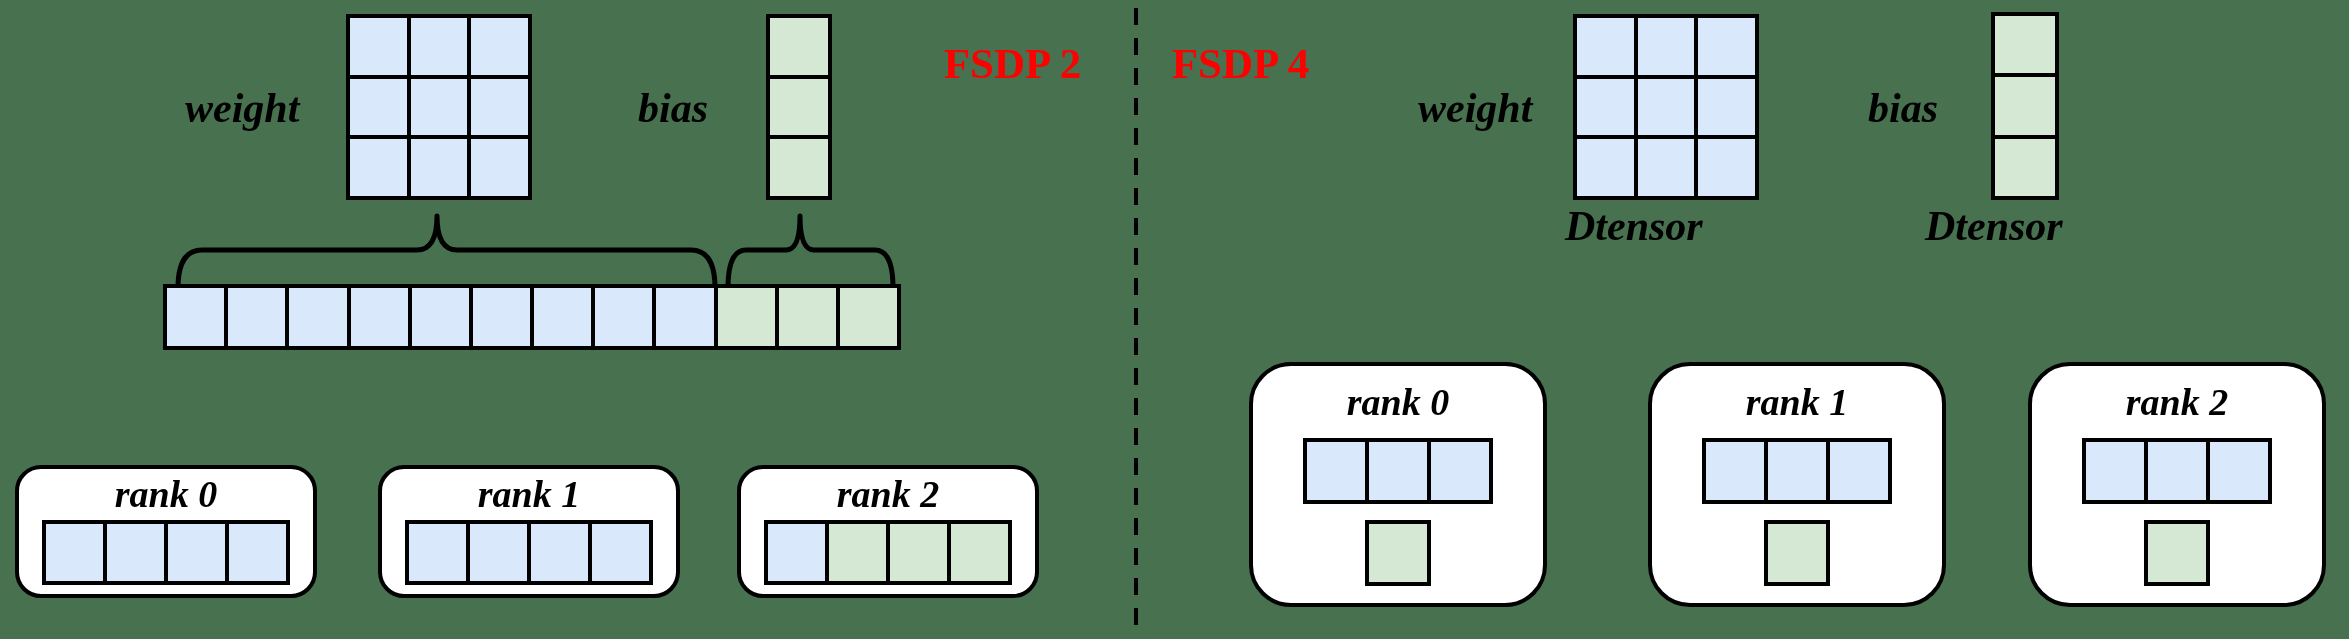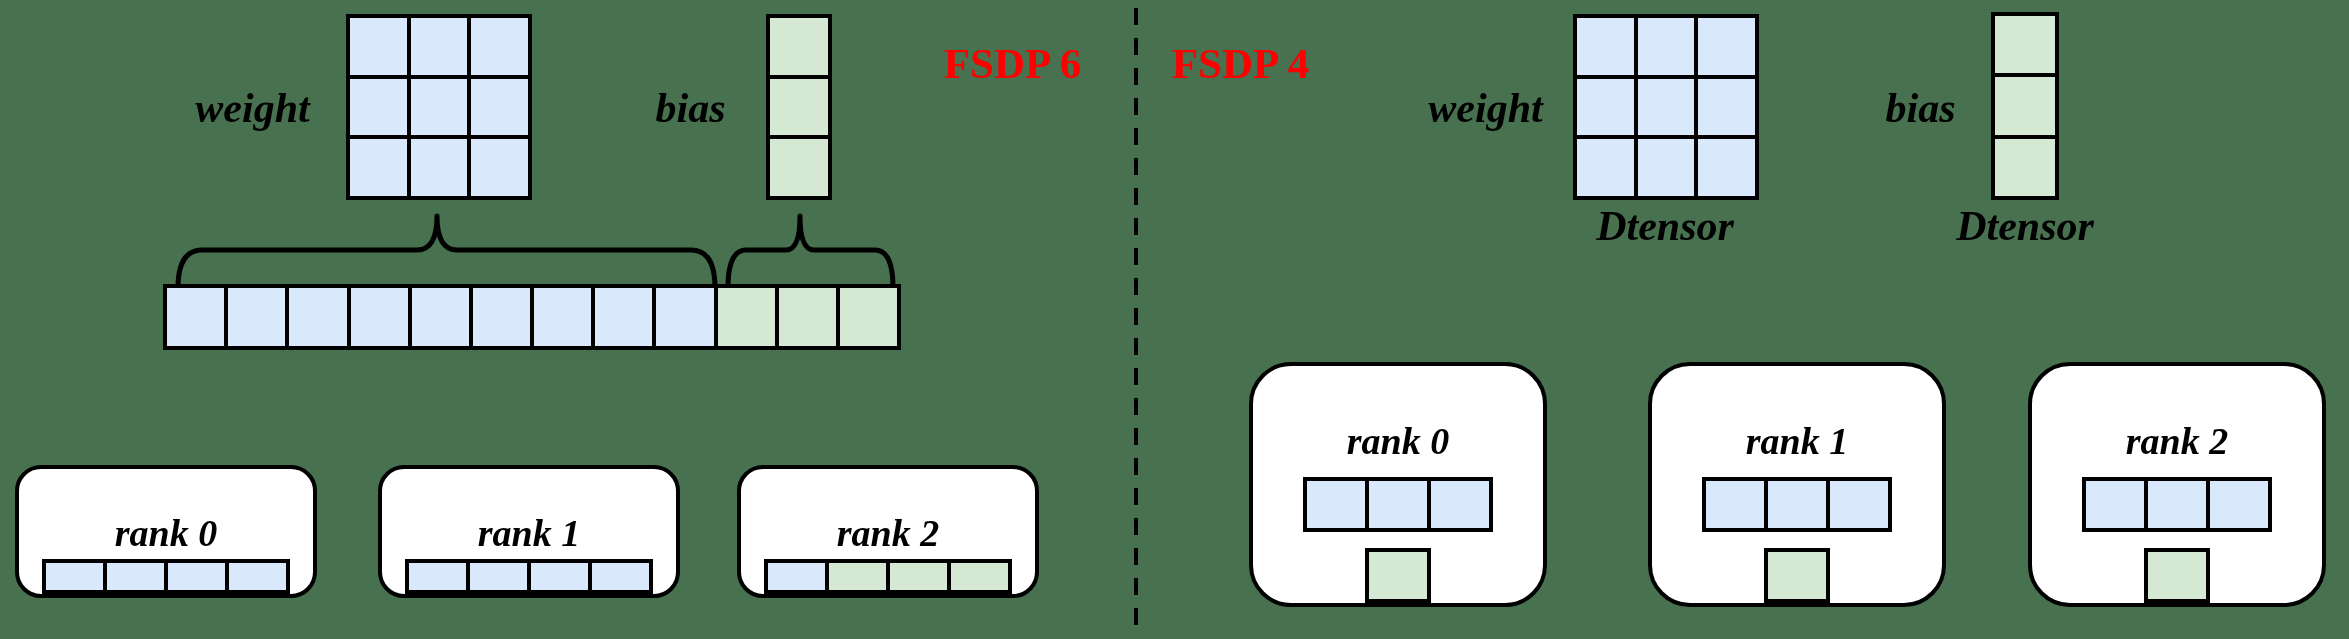--- a/index.html
+++ b/index.html
@@ -3,42 +3,41 @@
 <meta charset="utf-8">
 <style>
   * { margin:0; padding:0; box-sizing:border-box; }
   html,body { background:#47714f; }
   #canvas {
     position:relative; width:2349px; height:639px; background:#47714f;
     font-family:"Liberation Serif", serif; overflow:hidden; color:#000;
   }
   .lbl {
     position:absolute; font-style:italic; font-weight:bold; font-size:42px;
-    text-align:center; line-height:1.05; white-space:nowrap;
+    line-height:1.05; white-space:nowrap;
   }
   .fsdp-lbl {
     position:absolute; font-weight:bold; font-size:43px; color:#ff0000;
     text-align:center; line-height:1; white-space:nowrap;
   }
   .tgrid {
     position:absolute; display:grid; gap:4px; background:#000;
     border:4px solid #000;
   }
   .tgrid .cell { width:100%; height:100%; }
   .inflow { position:static; }
   .rankbox {
     position:absolute; background:#fff; border:4px solid #000;
     display:flex; flex-direction:column; align-items:center;
   }
   .rb-left  { width:302px; height:133px; border-radius:26px; padding-top:5px; }
   .rb-right { width:298px; height:245px; border-radius:42px; padding-top:16px; }
   .rank-title {
     font-style:italic; font-weight:bold; font-size:38px; line-height:1.1;
     white-space:nowrap;
-    margin-top:39px;
   }
   .rb-left  .rank-title { margin-bottom:4px; }
   .rb-right .rank-title { margin-bottom:14px; }
   .shard-l { width:248px; height:65px; }
   .shard-w3 { width:190px; height:66px; }
   .shard-b1 { width:66px;  height:66px; margin-top:16px; }
   .braces { position:absolute; left:150px; top:200px; }
   .divider {
     position:absolute; left:1134px; top:8px; width:4px; height:624px;
     background:repeating-linear-gradient(to bottom, #000 0 17px, transparent 17px 30px);
@@ -84,21 +83,21 @@
         <div class="cell" style="background: rgb(218, 232, 252);"></div>
       </div>
 
     <div class="lbl b-lbl-1">bias</div>
     <div class="tgrid b-grid-1" style="grid-template-columns: repeat(1, 1fr); grid-template-rows: repeat(3, 1fr);">
         <div class="cell" style="background: rgb(213, 232, 212);"></div>
         <div class="cell" style="background: rgb(213, 232, 212);"></div>
         <div class="cell" style="background: rgb(213, 232, 212);"></div>
       </div>
 
-    <div class="fsdp-lbl fsdp1">FSDP 6</div>
+    <div class="fsdp-lbl fsdp1">FSDP 2</div>
 
     <svg class="braces" width="770" height="95" viewBox="0 0 770 95" fill="none" stroke="#000" stroke-width="5" stroke-linecap="round" stroke-linejoin="round">
       <path d="M 28 88 Q 28 50 52 50 L 267 50 Q 287 50 287 16 Q 287 50 307 50 L 541 50 Q 565 50 565 88"></path>
       <path d="M 578 88 Q 578 50 596 50 L 636 50 Q 650 50 650 16 Q 650 50 664 50 L 725 50 Q 743 50 743 88"></path>
     </svg>
 
     <div class="tgrid flat-1" style="grid-template-columns: repeat(12, 1fr); grid-template-rows: repeat(1, 1fr);">
         <div class="cell" style="background: rgb(218, 232, 252);"></div>
         <div class="cell" style="background: rgb(218, 232, 252);"></div>
         <div class="cell" style="background: rgb(218, 232, 252);"></div>

